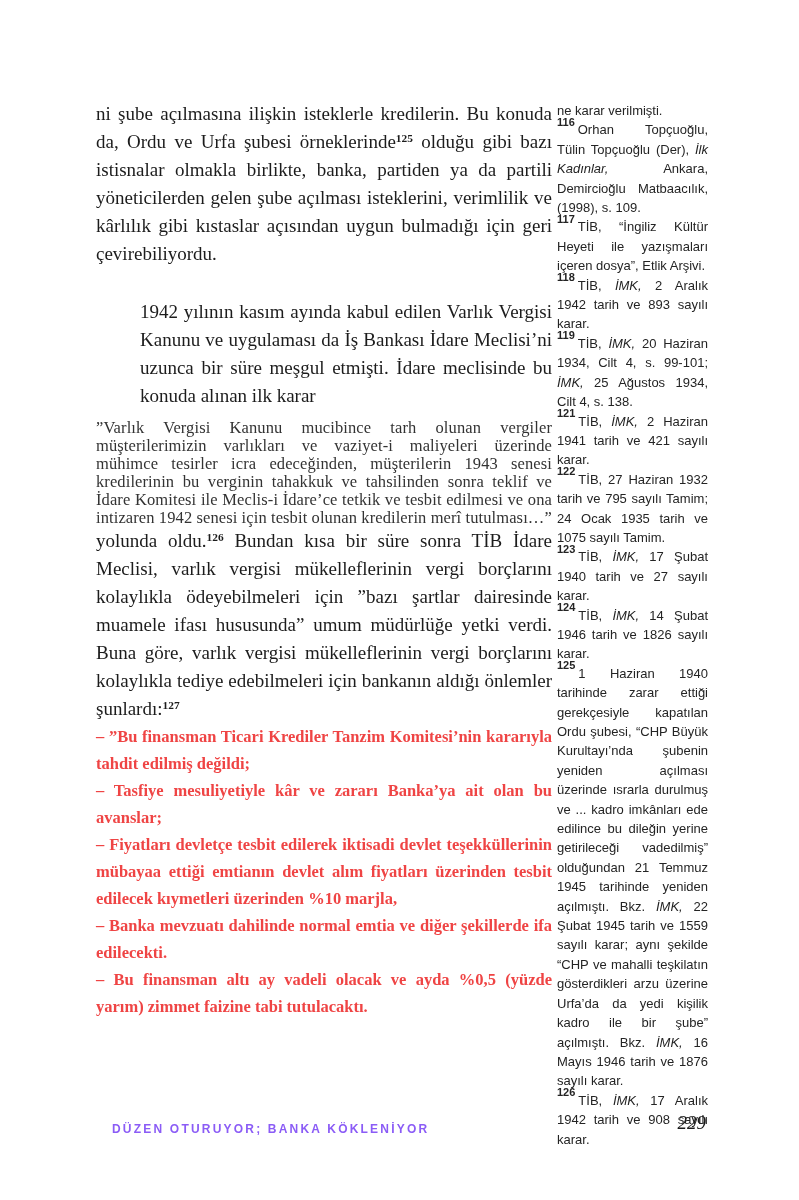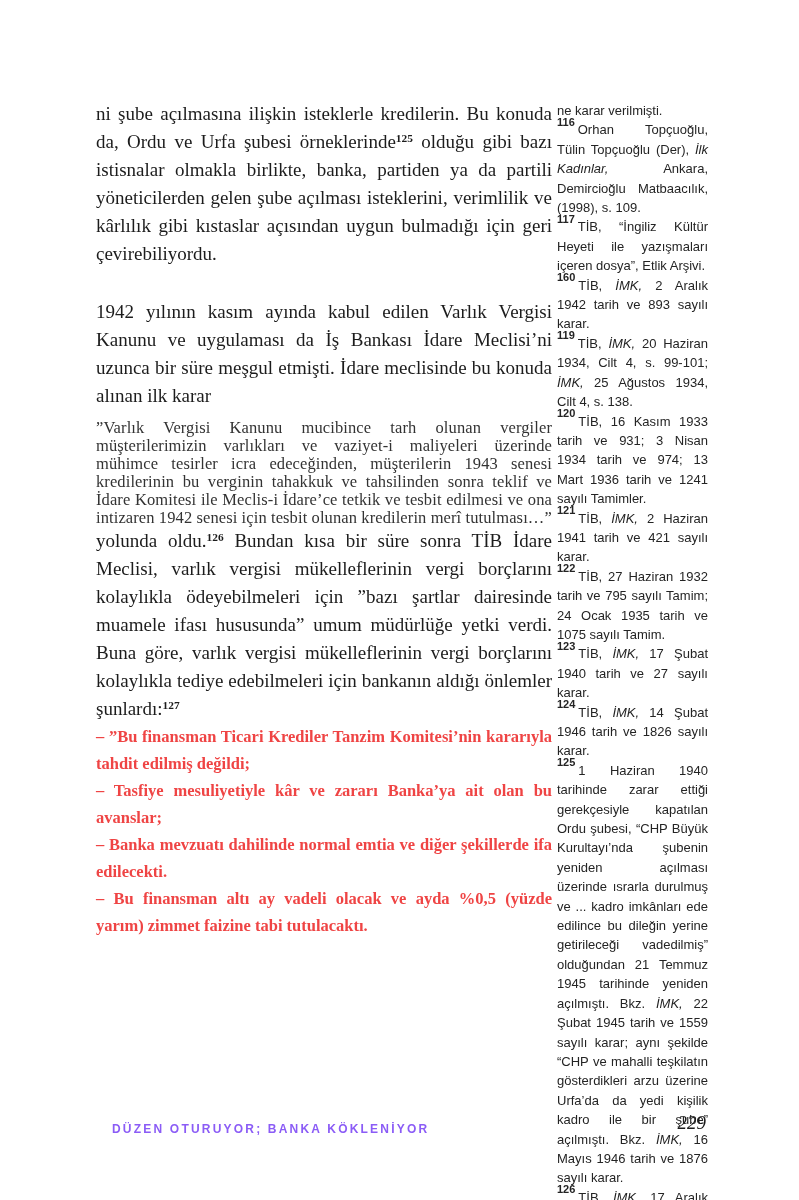--- a/index.html
+++ b/index.html
@@ -17,21 +17,21 @@
   .main-col {
     position: absolute; left: 96px; top: 100px; width: 456px;
   }
   .body-p {
     font-size: 19px; line-height: 28px;
     text-align: justify;
     margin: 0;
     color: #1c1c1c;
   }
   .body-p.gap-after { margin-bottom: 30px; }
-  .body-p.small-gap-after { margin-bottom: 9px; }
+  .body-p.small-gap-after { margin-bottom: 9px; margin-left: 44px; }
   .quote-p {
     font-size: 16.5px; line-height: 18px;
     font-weight: normal;
     color: #333333;
     text-align: justify;
     margin: 3px 0 0 0;
     letter-spacing: 0.1px;
   }
   .list-p {
     font-size: 16.5px; line-height: 27px;
@@ -95,42 +95,40 @@
 
     <p class="body-p small-gap-after">1942 yılının kasım ayında kabul edilen Varlık Vergisi Kanunu ve uygulaması da İş Bankası İdare Meclisi’ni uzunca bir süre meşgul etmişti. İdare meclisinde bu konuda alınan ilk karar</p>
 
     <p class="quote-p">”Varlık Vergisi Kanunu mucibince tarh olunan vergiler müşterilerimizin varlıkları ve vaziyet-i  maliyeleri üzerinde mühimce tesirler icra edeceğinden, müşterilerin 1943 senesi kredilerinin bu verginin tahakkuk ve tahsilinden sonra  teklif ve İdare Komitesi ile Meclis-i İdare’ce tetkik ve tesbit edilmesi ve ona intizaren 1942 senesi için tesbit olunan kredilerin merî tutulması…”</p>
 
     <p class="body-p"><span>yolunda oldu.</span><sup class="sup">126</sup><span> Bundan kısa bir süre sonra TİB İdare Meclisi, varlık vergisi mükelleflerinin vergi borçlarını kolaylıkla ödeyebilmeleri için ”bazı şartlar dairesinde muamele ifası hususunda” umum müdürlüğe yetki verdi. Buna göre, varlık vergisi mükelleflerinin vergi borçlarını kolaylıkla tediye edebilmeleri için bankanın aldığı önlemler şunlardı:</span><sup class="sup">127</sup></p>
 
     <div>
       <p class="list-p">– ”Bu finansman Ticari Krediler Tanzim Komitesi’nin kararıyla tahdit edilmiş değildi;</p>
       <p class="list-p">– Tasfiye mesuliyetiyle kâr ve zararı Banka’ya ait olan bu avanslar;</p>
+      <p class="list-p">– Fiyatları devletçe tesbit edilerek iktisadi devlet teşekküllerinin mübayaa ettiği emtianın devlet alım fiyatları üzerinden tesbit edilecek kıymetleri üzerinden %10 marjla,</p>
       <p class="list-p">– Banka mevzuatı dahilinde normal emtia ve diğer şekillerde ifa edilecekti.</p>
       <p class="list-p">– Bu finansman altı ay vadeli olacak ve ayda %0,5 (yüzde yarım) zimmet faizine tabi tutulacaktı.</p>
 
     </div>
   </div>
 
   <div class="fn-col">
     <p class="fn"><span>ne karar verilmişti.</span></p>
     <p class="fn">
       <sup class="fn-num">116</sup><span><span>Orhan Topçuoğlu, Tülin Topçuoğlu (Der), </span><span class="i">İlk Kadınlar,</span><span> Ankara, Demircioğlu Matbaacılık, (1998), s. 109.</span></span>
     </p>
     <p class="fn">
       <sup class="fn-num">117</sup><span><span>TİB, “İngiliz Kültür Heyeti ile yazışmaları içeren dosya”, Etlik Arşivi.</span></span>
     </p>
     <p class="fn">
-      <sup class="fn-num">160</sup><span><span>TİB, </span><span class="i">İMK,</span><span> 2 Aralık 1942 tarih ve 893 sayılı karar.</span></span>
+      <sup class="fn-num">118</sup><span><span>TİB, </span><span class="i">İMK,</span><span> 2 Aralık 1942 tarih ve 893 sayılı karar.</span></span>
     </p>
     <p class="fn">
       <sup class="fn-num">119</sup><span><span>TİB, </span><span class="i">İMK,</span><span> 20 Haziran 1934, Cilt 4, s. 99-101; </span><span class="i">İMK,</span><span> 25 Ağustos 1934, Cilt 4, s. 138.</span></span>
-    </p>
-    <p class="fn">
-      <sup class="fn-num">120</sup><span><span>TİB, 16 Kasım 1933 tarih ve 931; 3 Nisan 1934 tarih ve 974; 13 Mart 1936 tarih ve 1241 sayılı Tamimler.</span></span>
     </p>
     <p class="fn">
       <sup class="fn-num">121</sup><span><span>TİB, </span><span class="i">İMK,</span><span> 2 Haziran 1941 tarih ve 421 sayılı karar.</span></span>
     </p>
     <p class="fn">
       <sup class="fn-num">122</sup><span><span>TİB, 27 Haziran 1932 tarih ve 795 sayılı Tamim; 24 Ocak 1935 tarih ve 1075 sayılı Tamim.</span></span>
     </p>
     <p class="fn">
       <sup class="fn-num">123</sup><span><span>TİB, </span><span class="i">İMK,</span><span> 17 Şubat 1940 tarih ve 27 sayılı karar.</span></span>
     </p>

